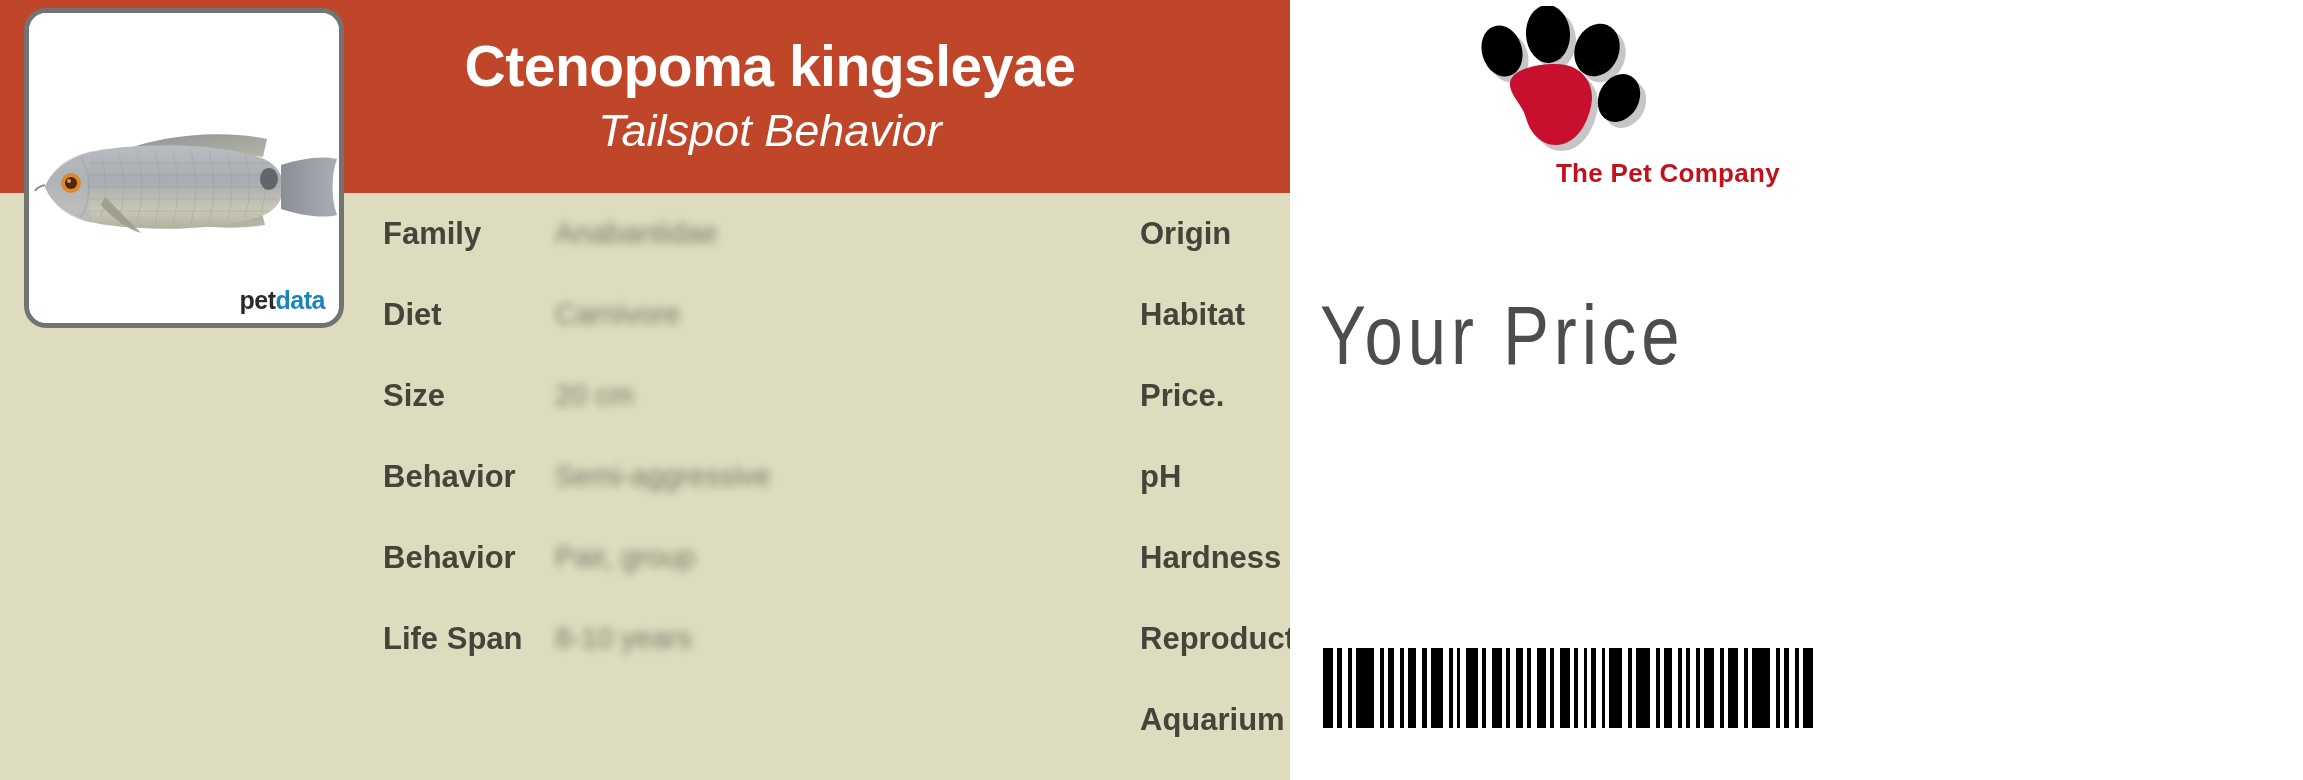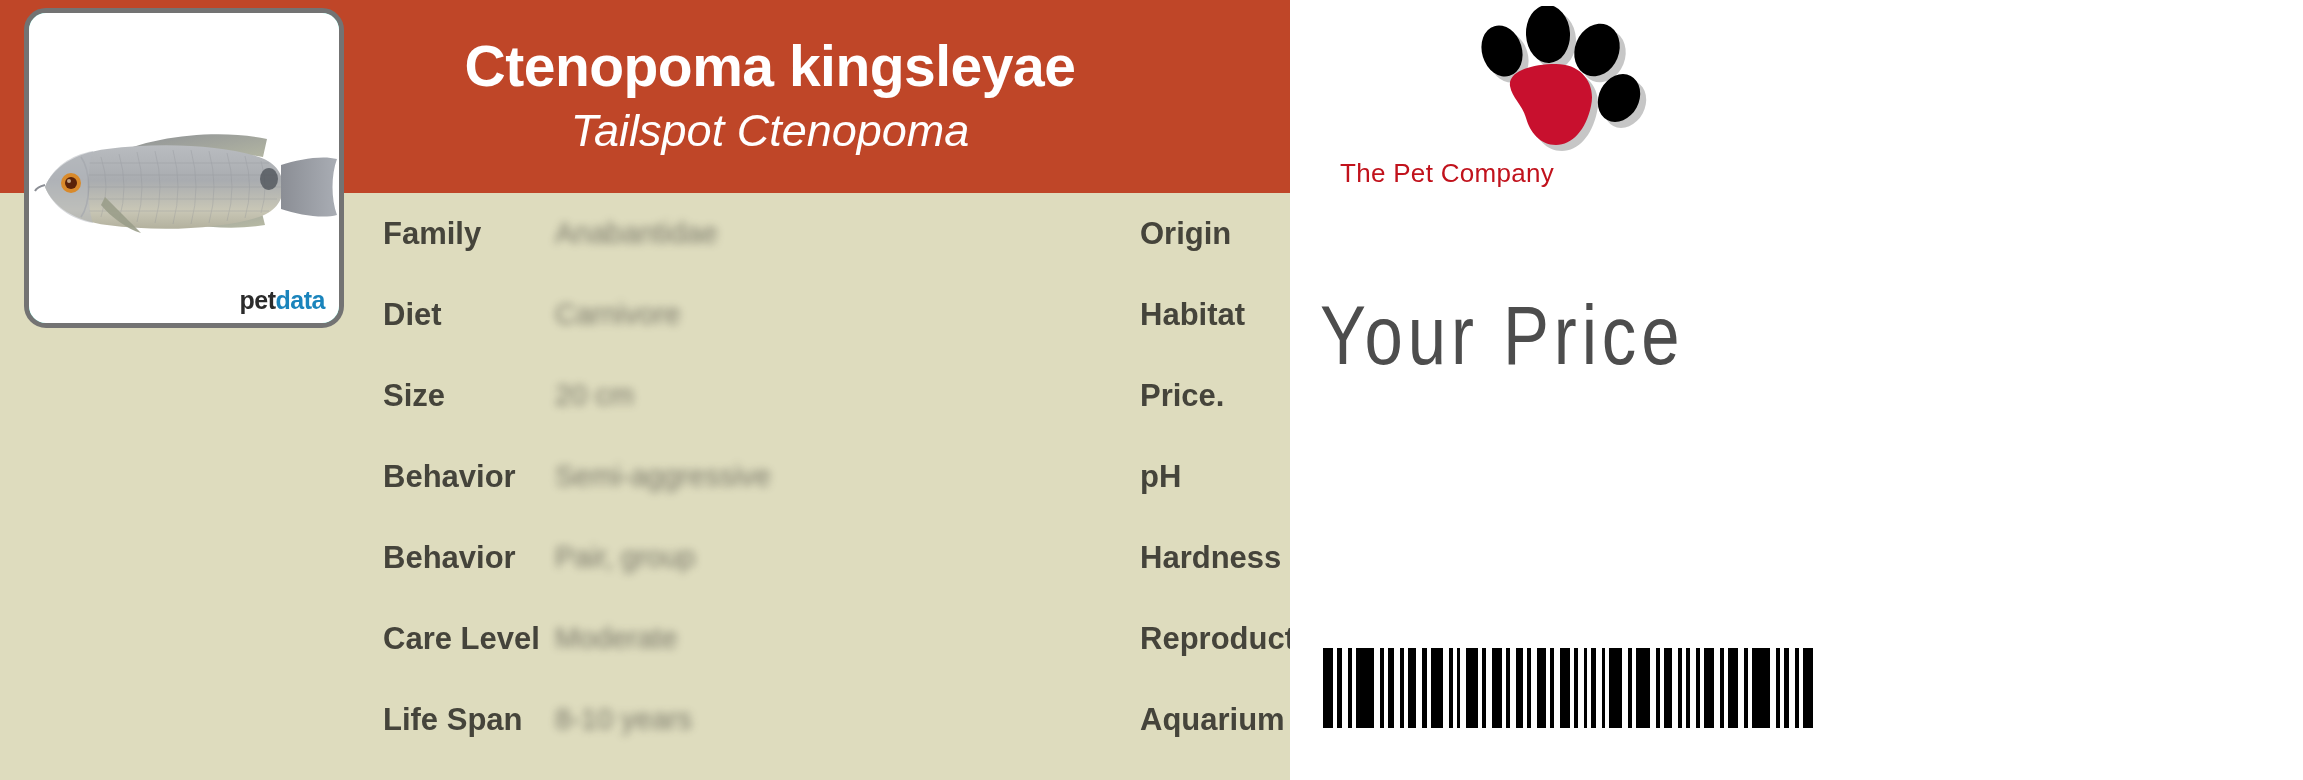--- a/index.html
+++ b/index.html
@@ -110,24 +110,24 @@
     width: 2px; height: 780px;
     background: #e8e6d6;
   }
   .brand {
     position: absolute; left: 50px; top: 6px;
     width: 440px; height: 196px;
   }
   .paw { position: absolute; left: 120px; top: 0; width: 215px; height: 155px; }
   .brand-name {
     position: absolute; left: 0; top: 152px; width: 440px;
-    text-align: left;
+    text-align: right;
     color: #C1121C;
     font-size: 26px;
-    font-weight: normal;
+    font-weight: bold;
     letter-spacing: 0.3px;
     white-space: nowrap;
   }
   .your-price {
     position: absolute; left: 30px; top: 287px;
     font-size: 84px;
     font-weight: normal;
     color: #4d4d4d;
     letter-spacing: 6px;
     white-space: nowrap;
@@ -146,21 +146,21 @@
 </head>
 <body>
 
 <div id="root">
 
   <div class="card">
 
     <div class="card-header">
       <div class="title-wrap">
         <div class="sci-name">Ctenopoma kingsleyae</div>
-        <div class="common-name">Tailspot Ctenopoma</div>
+        <div class="common-name">Tailspot Behavior</div>
       </div>
     </div>
 
     <div class="specs">
       <div class="spec-col col-left">
           <div class="spec-row">
             <div class="spec-label">Family</div>
             <div class="spec-value">Anabantidae</div>
           </div>
           <div class="spec-row">
@@ -171,24 +171,20 @@
             <div class="spec-label">Size</div>
             <div class="spec-value">20 cm</div>
           </div>
           <div class="spec-row">
             <div class="spec-label">Behavior</div>
             <div class="spec-value">Semi-aggressive</div>
           </div>
           <div class="spec-row">
             <div class="spec-label">Behavior</div>
             <div class="spec-value">Pair, group</div>
-          </div>
-          <div class="spec-row">
-            <div class="spec-label">Care Level</div>
-            <div class="spec-value">Moderate</div>
           </div>
           <div class="spec-row">
             <div class="spec-label">Life Span</div>
             <div class="spec-value">8-10 years</div>
           </div>
         </div>
       <div class="spec-col col-right">
           <div class="spec-row">
             <div class="spec-label">Origin</div>
           </div>

